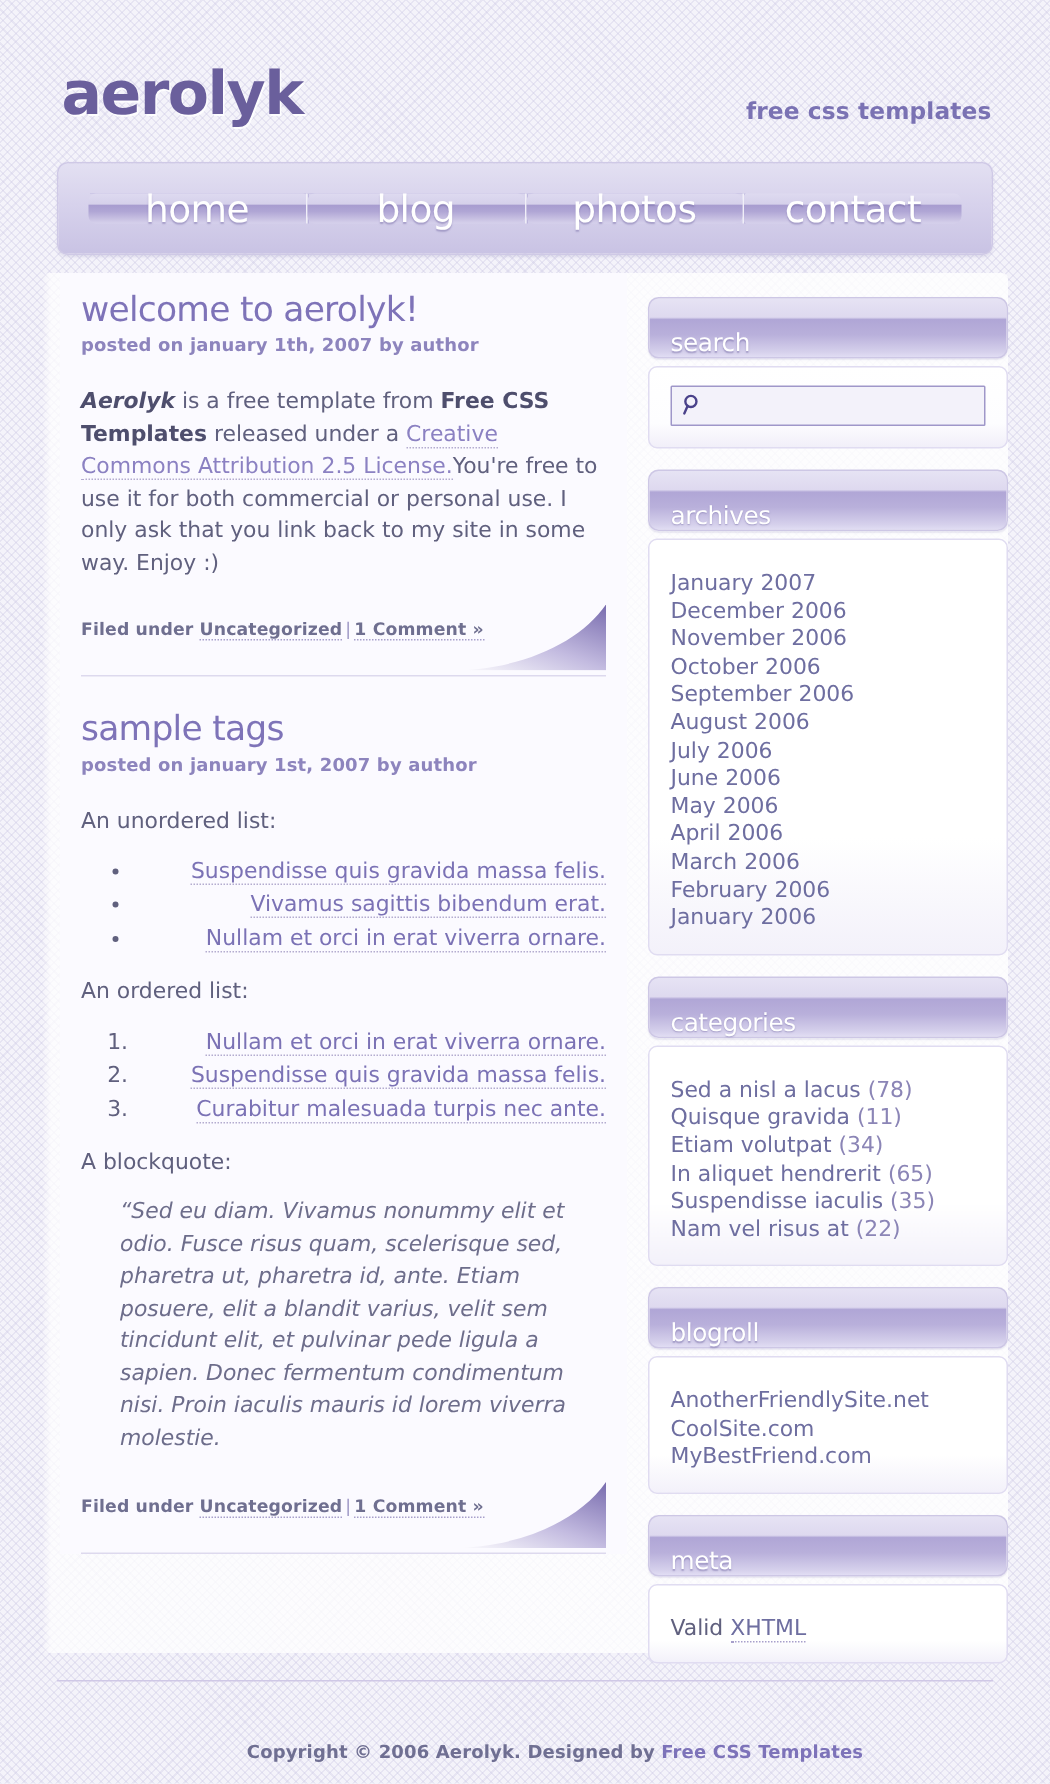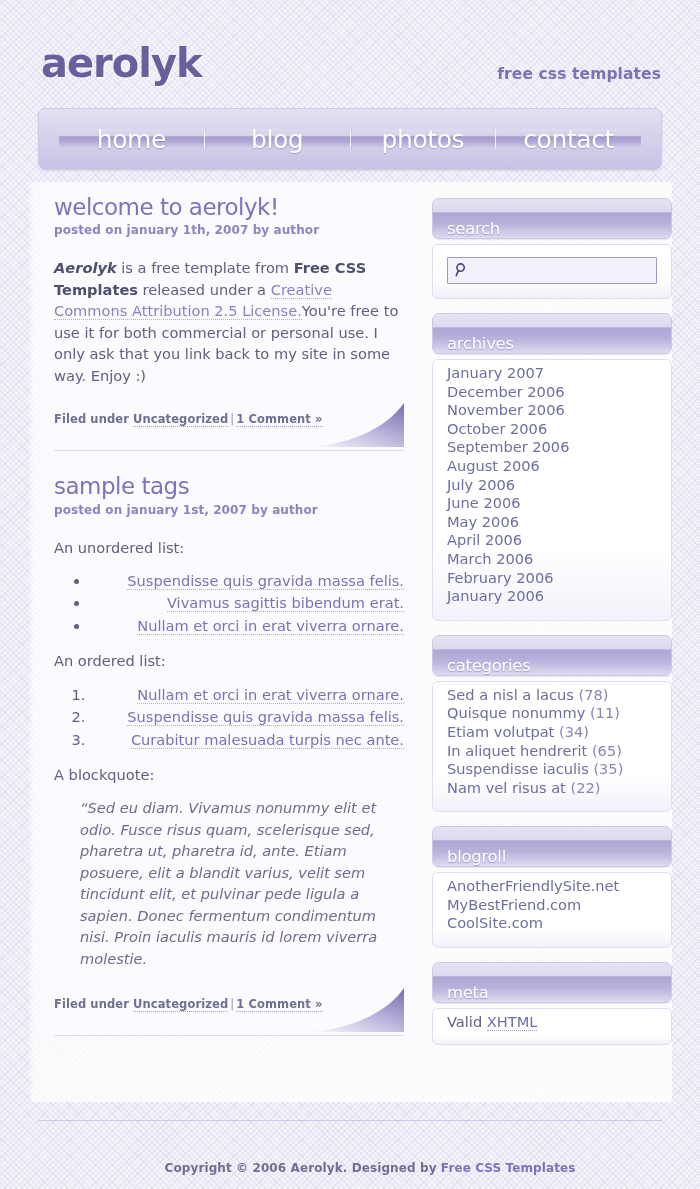--- a/index.html
+++ b/index.html
@@ -262,21 +262,21 @@
     font-size: 16.5px;
     color: #ffffff;
     letter-spacing: -0.3px;
     text-shadow: 0 1px 1px rgba(110,100,160,0.5);
   }
   .widget-body {
     margin-top: 5px;
     border: 1px solid #e0dcf1;
     border-radius: 6px;
     background: linear-gradient(to bottom, #ffffff 0%, #ffffff 72%, #f3f1fa 100%);
-    padding: 4px 0 14px 0;
+    padding: 20px 0 14px 0;
   }
   .widget-body ul {
     list-style: none;
     margin: 0;
     padding: 0 14px;
   }
   .widget-body li {
     font-size: 14.6px;
     line-height: 18.6px;
     padding: 0;
@@ -501,38 +501,38 @@
         </div>
       </div>
 
       <div class="widget">
         <div class="widget-head">
           <span class="widget-title">categories</span>
         </div>
         <div class="widget-body">
           <ul>
             <li><a href="#">Sed a nisl a lacus</a> <span class="count">(78)</span></li>
-            <li><a href="#">Quisque nonummy</a> <span class="count">(11)</span></li>
+            <li><a href="#">Quisque gravida</a> <span class="count">(11)</span></li>
             <li><a href="#">Etiam volutpat</a> <span class="count">(34)</span></li>
             <li><a href="#">In aliquet hendrerit</a> <span class="count">(65)</span></li>
             <li><a href="#">Suspendisse iaculis</a> <span class="count">(35)</span></li>
             <li><a href="#">Nam vel risus at</a> <span class="count">(22)</span></li>
           </ul>
         </div>
       </div>
 
       <div class="widget">
         <div class="widget-head">
           <span class="widget-title">blogroll</span>
         </div>
         <div class="widget-body">
           <ul>
             <li><a href="#">AnotherFriendlySite.net</a></li>
+            <li><a href="#">CoolSite.com</a></li>
             <li><a href="#">MyBestFriend.com</a></li>
-            <li><a href="#">CoolSite.com</a></li>
           </ul>
         </div>
       </div>
 
       <div class="widget">
         <div class="widget-head">
           <span class="widget-title">meta</span>
         </div>
         <div class="widget-body">
           <div class="meta-line"><span>Valid </span><a href="#">XHTML</a></div>

